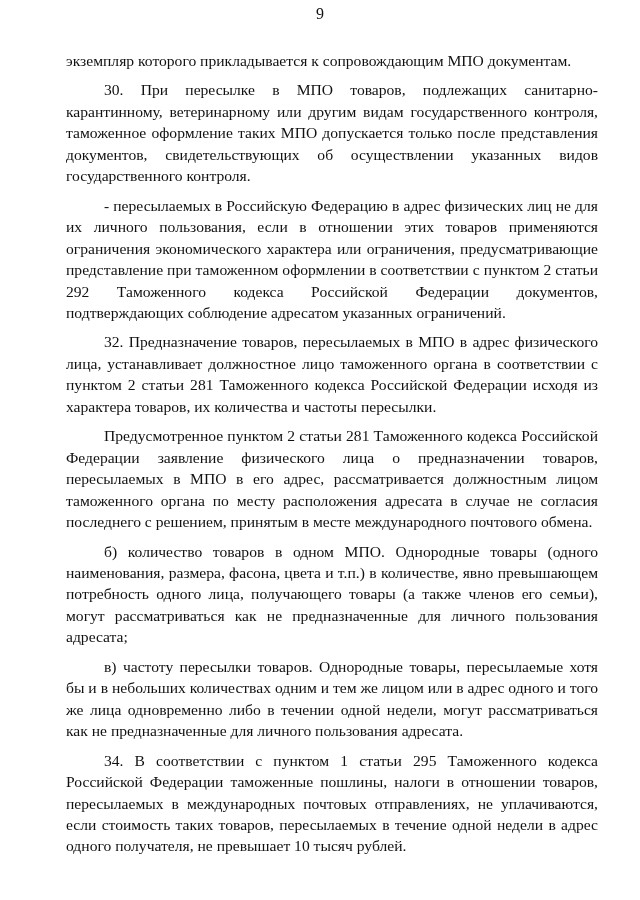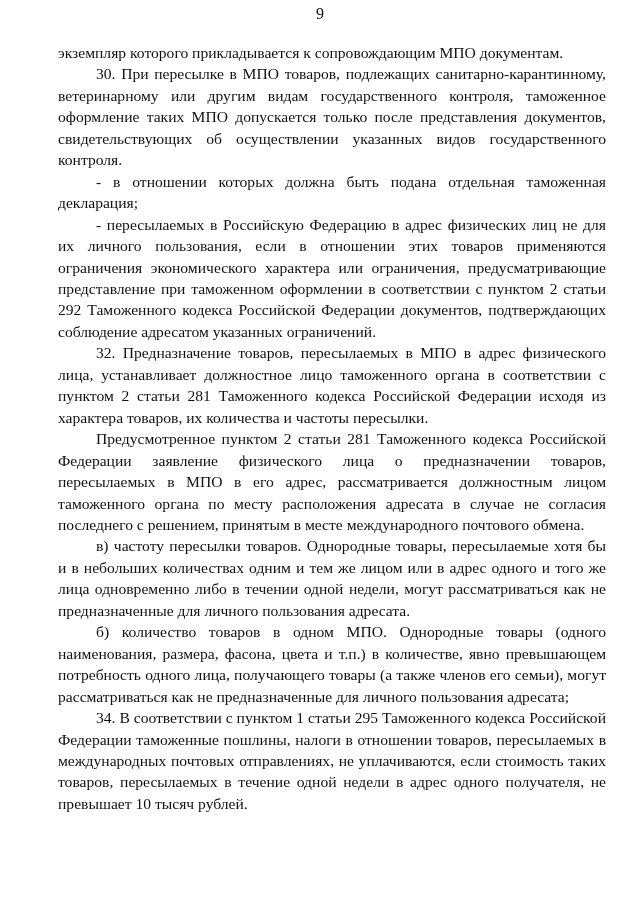--- a/index.html
+++ b/index.html
@@ -11,33 +11,32 @@
   }
   .page-num {
     position: absolute; top: 4px; left: 0; width: 640px; text-align: center;
     font-size: 16px; line-height: 20px;
   }
   .body {
     position: absolute; left: 58px; top: 42px; width: 548px;
     font-size: 15.6px; line-height: 21.45px;
     text-align: justify;
   }
-  .body p { margin: 0; text-indent: 38px; }
+  .body p { margin: 8px; text-indent: 38px; }
   .body p.noindent { text-indent: 0; }
 </style>
 </head>
 <body>
 
 <div class="page">
   <div class="page-num">9</div>
   <div class="body">
     <p class="noindent">экземпляр которого прикладывается к сопровождающим МПО документам.</p>
     <p>30. При пересылке в МПО товаров, подлежащих санитарно-карантинному, ветеринарному или другим видам государственного контроля, таможенное оформление таких МПО допускается только после представления документов, свидетельствующих об осуществлении указанных видов государственного контроля.</p>
-    <p>- в отношении которых должна быть подана отдельная таможенная декларация;</p>
     <p>- пересылаемых в Российскую Федерацию в адрес физических лиц не для их личного пользования, если в отношении этих товаров применяются ограничения экономического характера или ограничения, предусматривающие представление при таможенном оформлении в соответствии с пунктом 2 статьи 292 Таможенного кодекса Российской Федерации документов, подтверждающих соблюдение адресатом указанных ограничений.</p>
     <p>32. Предназначение товаров, пересылаемых в МПО в адрес физического лица, устанавливает должностное лицо таможенного органа в соответствии с пунктом 2 статьи 281 Таможенного кодекса Российской Федерации исходя из характера товаров, их количества и частоты пересылки.</p>
     <p>Предусмотренное пунктом 2 статьи 281 Таможенного кодекса Российской Федерации заявление физического лица о предназначении товаров, пересылаемых в МПО в его адрес, рассматривается должностным лицом таможенного органа по месту расположения адресата в случае не согласия последнего с решением, принятым в месте международного почтового обмена.</p>
+    <p>б) количество товаров в одном МПО. Однородные товары (одного наименования, размера, фасона, цвета и т.п.) в количестве, явно превышающем потребность одного лица, получающего товары (а также членов его семьи), могут рассматриваться как не предназначенные для личного пользования адресата;</p>
     <p>в) частоту пересылки товаров. Однородные товары, пересылаемые хотя бы и в небольших количествах одним и тем же лицом или в адрес одного и того же лица одновременно либо в течении одной недели, могут рассматриваться как не предназначенные для личного пользования адресата.</p>
-    <p>б) количество товаров в одном МПО. Однородные товары (одного наименования, размера, фасона, цвета и т.п.) в количестве, явно превышающем потребность одного лица, получающего товары (а также членов его семьи), могут рассматриваться как не предназначенные для личного пользования адресата;</p>
     <p>34. В соответствии с пунктом 1 статьи 295 Таможенного кодекса Российской Федерации таможенные пошлины, налоги в отношении товаров, пересылаемых в международных почтовых отправлениях, не уплачиваются, если стоимость таких товаров, пересылаемых в течение одной недели в адрес одного получателя, не превышает 10 тысяч рублей.</p>
 
   </div>
 </div>
 
 </body></html>

